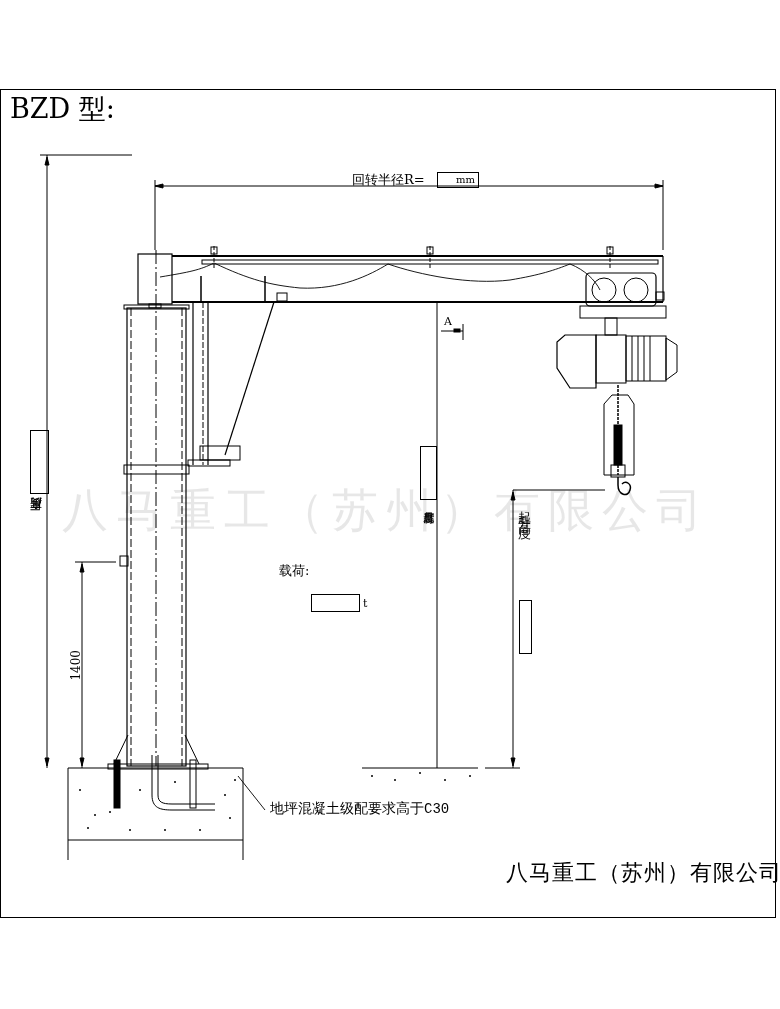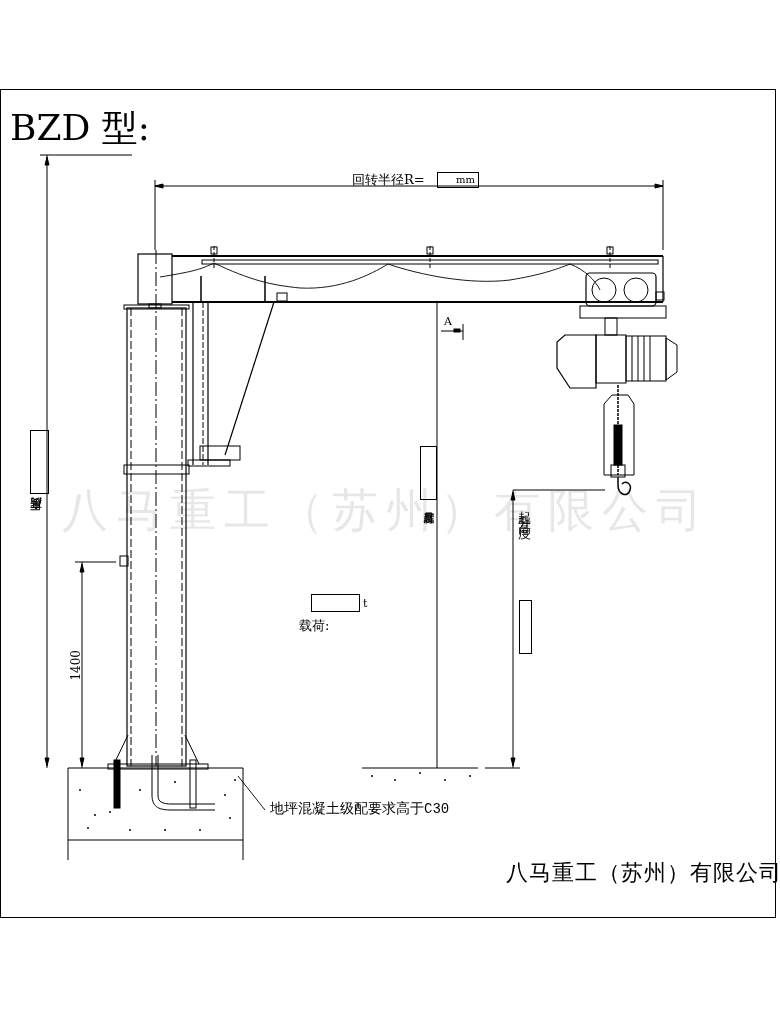--- a/index.html
+++ b/index.html
@@ -1,25 +1,25 @@
 <!DOCTYPE html>
 <html><head>
   <meta charset="utf-8">
   <style>
     html, body { margin: 0; padding: 0; background: #ffffff; }
     body { width: 780px; height: 1009px; position: relative; overflow: hidden;
            font-family: "DejaVu Serif", serif; color: #000; }
     #frame { position: absolute; left: 0; top: 89px; width: 776px; height: 829px;
              border: 1.5px solid #000; box-sizing: border-box; }
     .txt { position: absolute; white-space: nowrap; line-height: 1; }
-    #title { left: 10px; top: 110px; font-size: 36px; }
+    #title { left: 10px; top: 95px; font-size: 27px; }
     #radius-label { left: 352px; top: 173px; font-size: 13px; }
     #radius-box { position: absolute; left: 437px; top: 172px; width: 40px; height: 14px; border: 1px solid #000; }
     #radius-unit { left: 456px; top: 175px; font-size: 10px; }
-    #load-label { left: 279px; top: 619px; font-size: 13px; margin-left: 20px; }
+    #load-label { left: 279px; top: 564px; font-size: 13px; }
     #load-box { position: absolute; left: 311px; top: 594px; width: 47px; height: 16px; border: 1px solid #000; }
     #load-unit { left: 363px; top: 598px; font-size: 11px; }
     .vtext { position: absolute; writing-mode: vertical-rl; font-size: 13px; line-height: 1; }
     #building-height { left: 30px; top: 520px; transform: rotate(180deg); font-size: 12px; }
     #building-box { position: absolute; left: 30px; top: 430px; width: 17px; height: 62px; border: 1px solid #000; }
     #dim-1400 { left: 70px; top: 650px; transform: rotate(180deg); font-size: 12px; writing-mode: vertical-rl; }
     #boom-box { position: absolute; left: 420px; top: 446px; width: 15px; height: 52px; border: 1px solid #000; }
     #boom-height { left: 423px; top: 503px; font-size: 11px; }
     #lift-height { left: 518px; top: 500px; font-size: 13px; letter-spacing: 5px; }
     #lift-box { position: absolute; left: 519px; top: 600px; width: 11px; height: 52px; border: 1px solid #000; }

